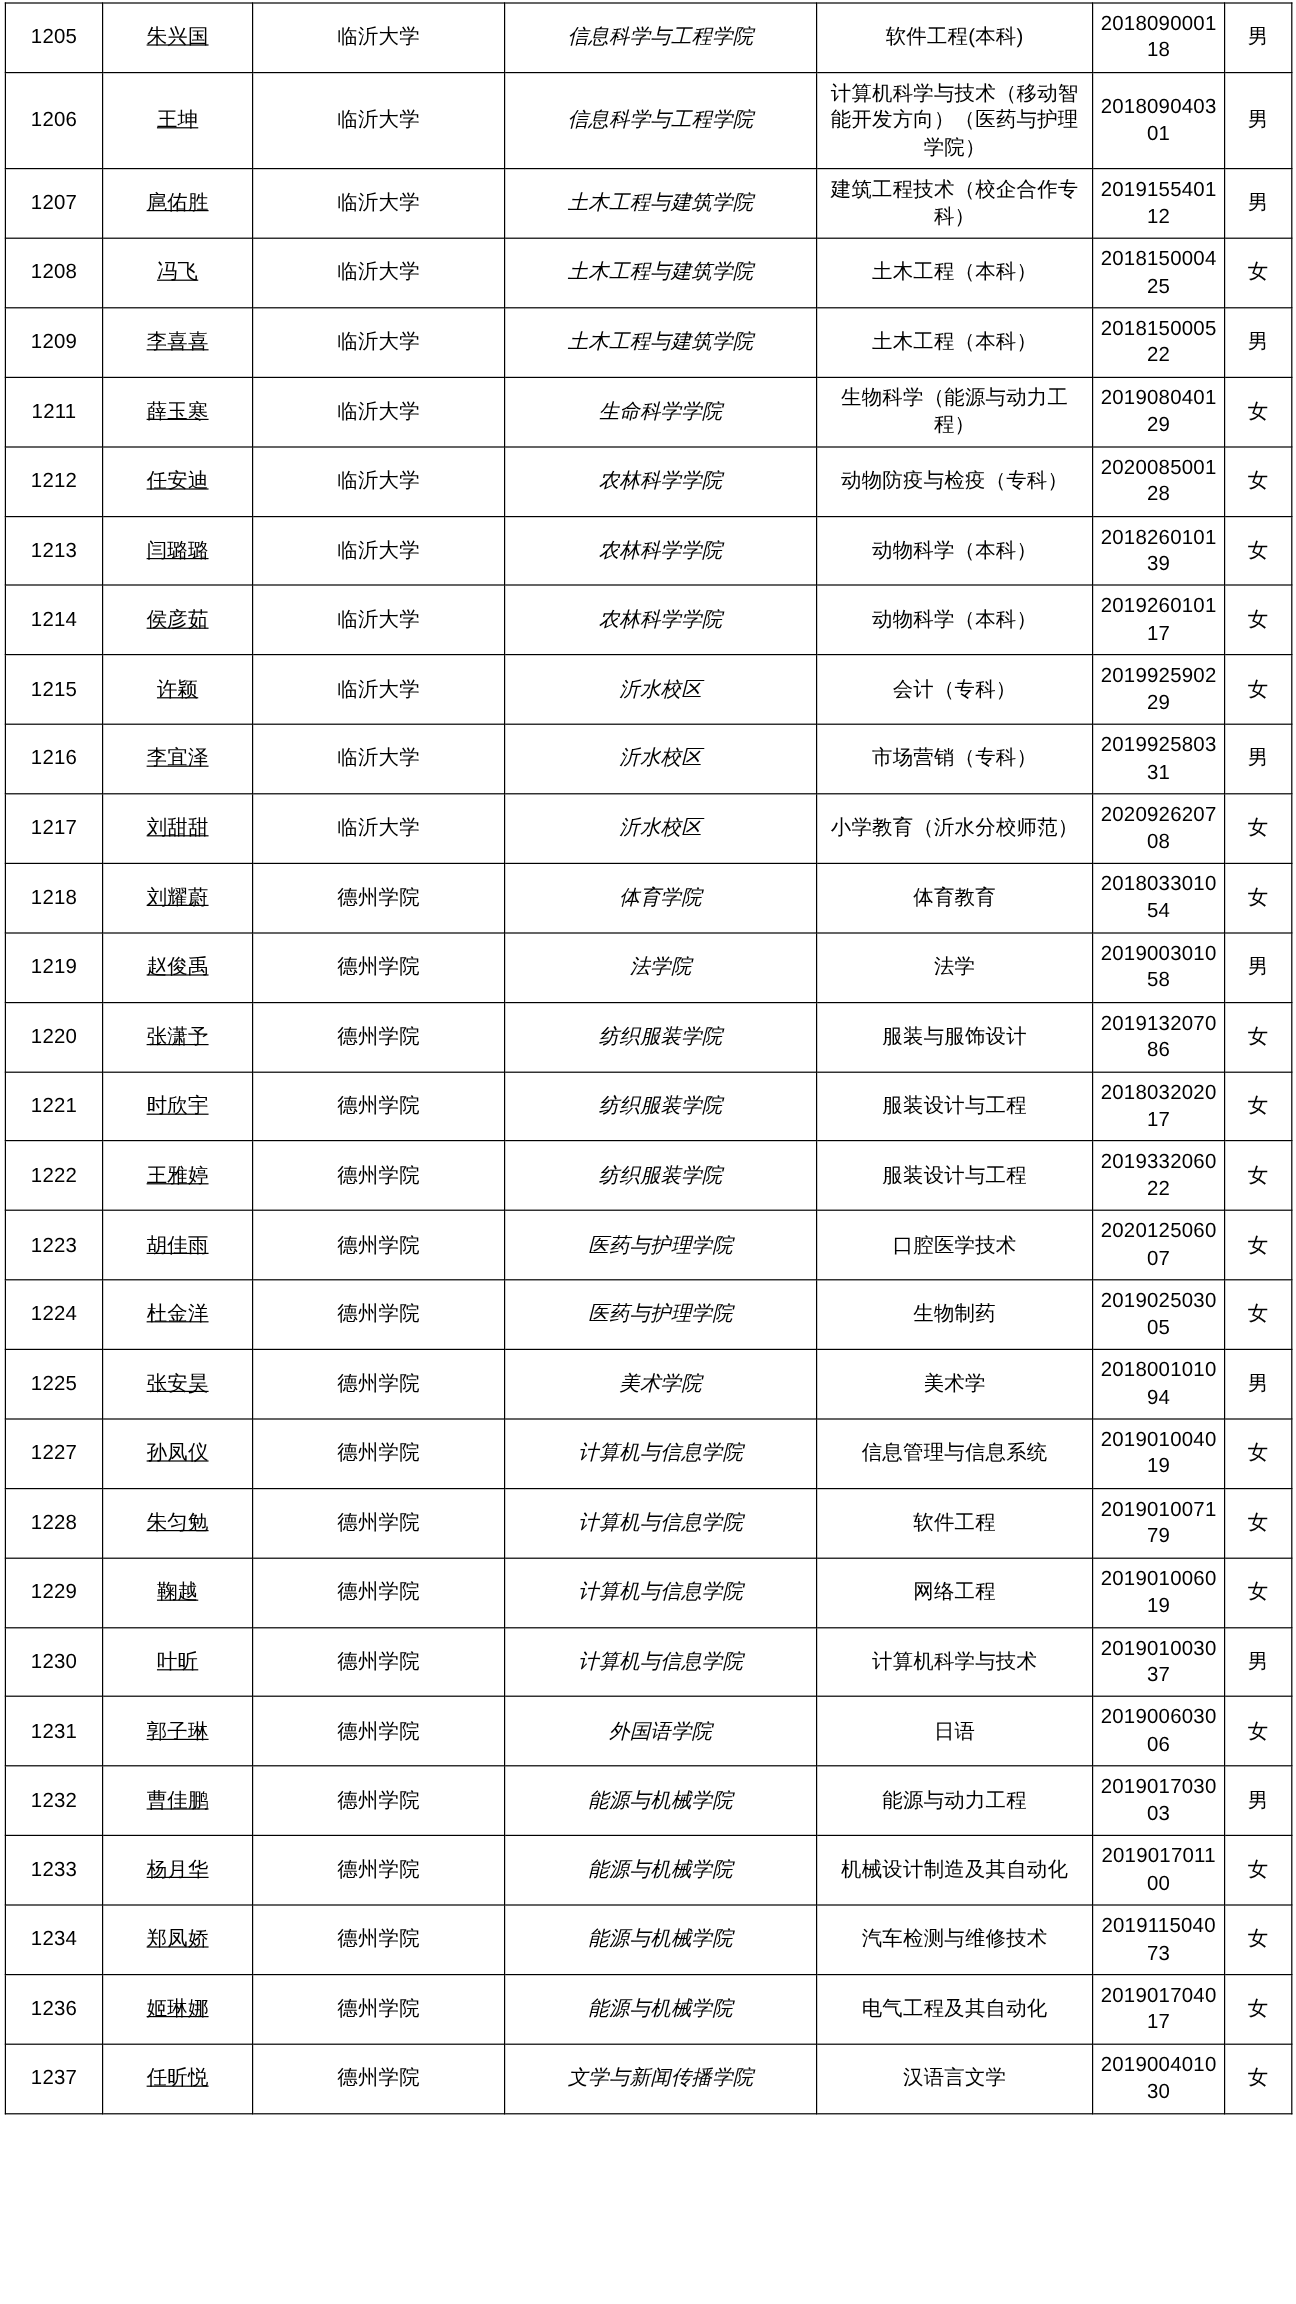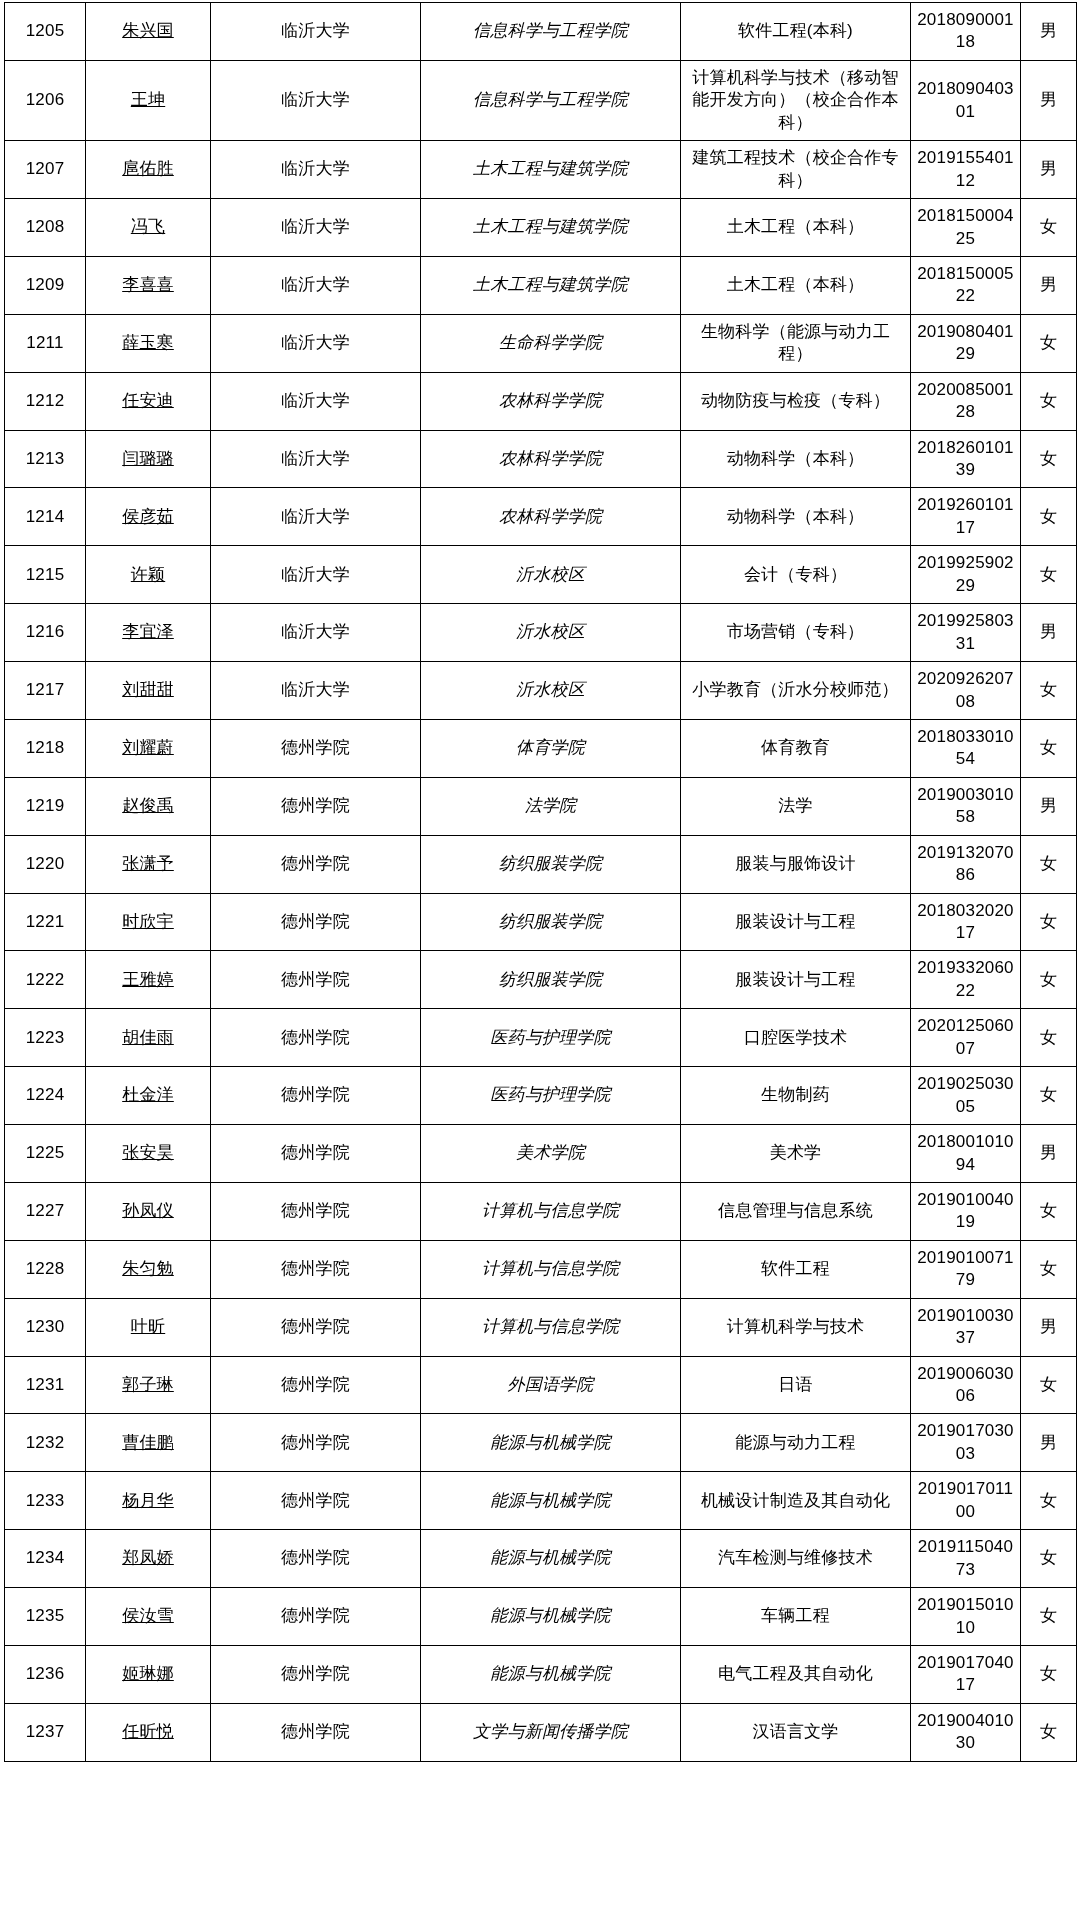--- a/index.html
+++ b/index.html
@@ -78,21 +78,21 @@
           <td class="college">信息科学与工程学院</td>
           <td class="major">软件工程(本科)</td>
           <td class="id">201809000118</td>
           <td class="gender">男</td>
         </tr>
         <tr>
           <td class="seq">1206</td>
           <td class="name">王坤</td>
           <td class="school">临沂大学</td>
           <td class="college">信息科学与工程学院</td>
-          <td class="major">计算机科学与技术（移动智能开发方向）（校企合作本科）</td>
+          <td class="major">计算机科学与技术（移动智能开发方向）（医药与护理学院）</td>
           <td class="id">201809040301</td>
           <td class="gender">男</td>
         </tr>
         <tr>
           <td class="seq">1207</td>
           <td class="name">扈佑胜</td>
           <td class="school">临沂大学</td>
           <td class="college">土木工程与建筑学院</td>
           <td class="major">建筑工程技术（校企合作专科）</td>
           <td class="id">201915540112</td>
@@ -263,20 +263,29 @@
         <tr>
           <td class="seq">1228</td>
           <td class="name">朱匀勉</td>
           <td class="school">德州学院</td>
           <td class="college">计算机与信息学院</td>
           <td class="major">软件工程</td>
           <td class="id">201901007179</td>
           <td class="gender">女</td>
         </tr>
         <tr>
+          <td class="seq">1229</td>
+          <td class="name">鞠越</td>
+          <td class="school">德州学院</td>
+          <td class="college">计算机与信息学院</td>
+          <td class="major">网络工程</td>
+          <td class="id">201901006019</td>
+          <td class="gender">女</td>
+        </tr>
+        <tr>
           <td class="seq">1230</td>
           <td class="name">叶昕</td>
           <td class="school">德州学院</td>
           <td class="college">计算机与信息学院</td>
           <td class="major">计算机科学与技术</td>
           <td class="id">201901003037</td>
           <td class="gender">男</td>
         </tr>
         <tr>
           <td class="seq">1231</td>
@@ -305,29 +314,20 @@
           <td class="id">201901701100</td>
           <td class="gender">女</td>
         </tr>
         <tr>
           <td class="seq">1234</td>
           <td class="name">郑凤娇</td>
           <td class="school">德州学院</td>
           <td class="college">能源与机械学院</td>
           <td class="major">汽车检测与维修技术</td>
           <td class="id">201911504073</td>
-          <td class="gender">女</td>
-        </tr>
-        <tr>
-          <td class="seq">1235</td>
-          <td class="name">侯汝雪</td>
-          <td class="school">德州学院</td>
-          <td class="college">能源与机械学院</td>
-          <td class="major">车辆工程</td>
-          <td class="id">201901501010</td>
           <td class="gender">女</td>
         </tr>
         <tr>
           <td class="seq">1236</td>
           <td class="name">姬琳娜</td>
           <td class="school">德州学院</td>
           <td class="college">能源与机械学院</td>
           <td class="major">电气工程及其自动化</td>
           <td class="id">201901704017</td>
           <td class="gender">女</td>

